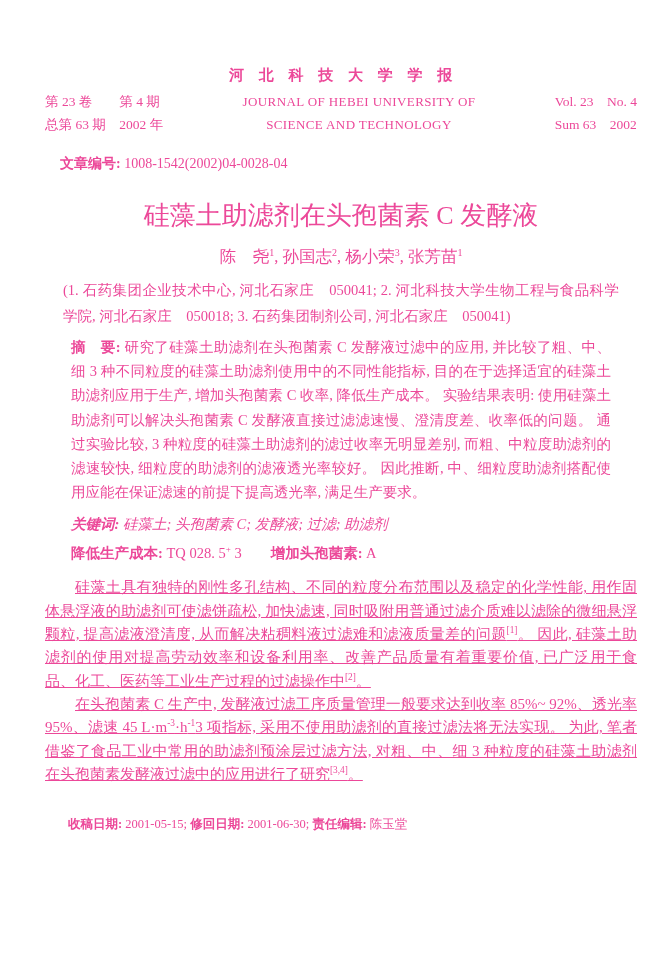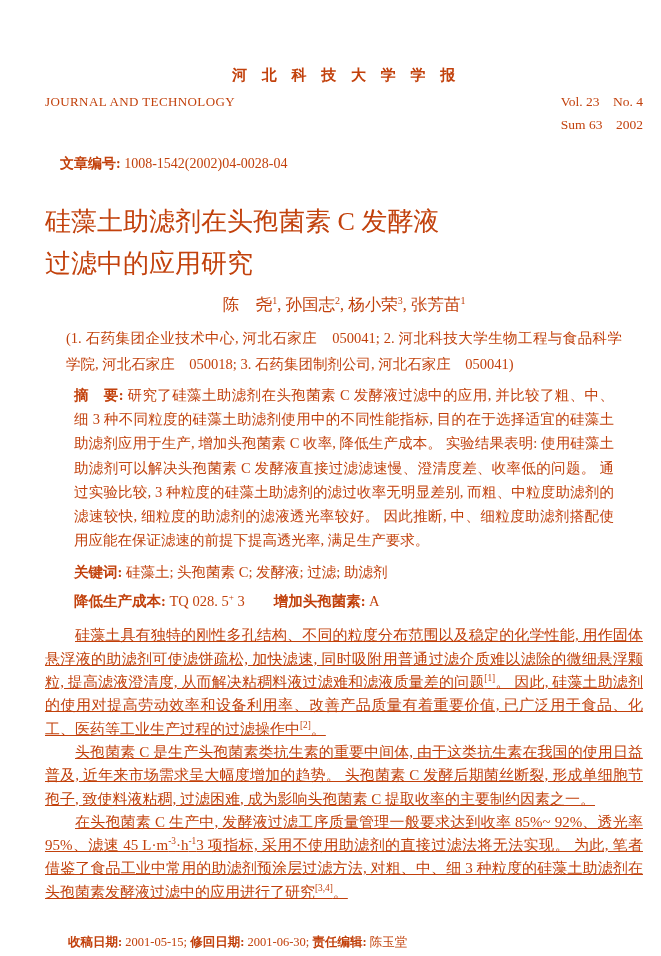--- a/index.html
+++ b/index.html
@@ -6,23 +6,23 @@
     margin: 0;
     padding: 0;
     background: #ffffff;
   }
   .page {
     position: relative;
     width: 661px;
     height: 956px;
     box-sizing: border-box;
     background: #ffffff;
-    color: #c2410c;
+    color: #ec4899;
     font-family: "Liberation Serif", "DejaVu Serif", serif;
-    padding: 66px 18px 0 45px;
+    padding: 66px 24px 0 45px;
     overflow: hidden;
   }
   sup {
     font-size: 0.62em;
     vertical-align: super;
     line-height: 0;
   }
   b { font-weight: 700; }
 
   
@@ -34,31 +34,32 @@
     letter-spacing: 1px;
   }
   .head-row {
     display: flex;
     justify-content: space-between;
     align-items: flex-start;
     margin-top: 5px;
   }
   .head-left  { font-size: 13.5px; line-height: 23px; }
   .head-center{ text-align: center; font-size: 13px; line-height: 23px; letter-spacing: 0.4px; }
-  .head-right { font-size: 13.5px; line-height: 23px; text-align: center; }
+  .head-right { font-size: 13.5px; line-height: 23px; text-align: left; }
 
   .article-id {
     margin-top: 19px;
     margin-left: 15px;
     font-size: 14px;
   }
 
   
   .title {
-    margin: 28px 0 0 0;
+    margin: 22px 0 0 0;
+    text-align: center;
     font-size: 26px;
     font-weight: 400;
     line-height: 42px;
   }
   .authors {
     margin-top: 9px;
     text-align: center;
     font-size: 16.5px;
   }
   .authors sup { font-size: 10px; }
@@ -71,21 +72,21 @@
   }
 
   
   .meta-block { margin: 2px auto 0 auto; width: 540px; }
   .abstract {
     margin: 6px 0 0 0;
     font-size: 14.5px;
     line-height: 24.2px;
     text-align: justify;
   }
-  .keywords { margin: 11px 0 0 0; font-size: 14.5px; }
+  .keywords { margin: 11px 0 0 0; font-size: 14.5px; font-style: italic; }
   .clc      { margin: 10px 0 0 0; font-size: 14.5px; }
 
   
   .body-text {
     margin-top: 13px;
     font-size: 15px;
     line-height: 23.3px;
     text-align: justify;
     text-decoration: underline;
   }
@@ -100,46 +101,50 @@
   }
 </style>
 </head>
 <body>
 
 <div class="page">
 
   <div class="journal-cn">河 北 科 技 大 学 学 报</div>
 
   <div class="head-row">
+    <div class="head-left">
+      <div>第 23 卷　　第 4 期</div>
+      <div>总第 63 期　2002 年</div>
+    </div>
     <div class="head-center">
-      <div>JOURNAL AND TECHNOLOGY</div>
+      <div>JOURNAL OF HEBEI UNIVERSITY OF</div>
+      <div>SCIENCE AND TECHNOLOGY</div>
     </div>
     <div class="head-right">
       <div>Vol. 23　No. 4</div>
       <div>Sum 63　2002</div>
     </div>
   </div>
 
   <div class="article-id"><b>文章编号:</b> 1008-1542(2002)04-0028-04</div>
 
-  <h1 class="title"><span>硅藻土助滤剂在头孢菌素 C 发酵液</span><br><span>过滤中的应用研究</span></h1>
+  <h1 class="title"><span>硅藻土助滤剂在头孢菌素 C 发酵液</span><br></h1>
 
   <div class="authors">陈　尧<sup>1</sup>, 孙国志<sup>2</sup>, 杨小荣<sup>3</sup>, 张芳苗<sup>1</sup></div>
 
   <div class="affil">(1. 石药集团企业技术中心, 河北石家庄　050041; 2. 河北科技大学生物工程与食品科学学院, 河北石家庄　050018; 3. 石药集团制剂公司, 河北石家庄　050041)</div>
 
   <div class="meta-block">
     <p class="abstract"><b>摘　要:</b> 研究了硅藻土助滤剂在头孢菌素 C 发酵液过滤中的应用, 并比较了粗、中、细 3 种不同粒度的硅藻土助滤剂使用中的不同性能指标, 目的在于选择适宜的硅藻土助滤剂应用于生产, 增加头孢菌素 C 收率, 降低生产成本。 实验结果表明: 使用硅藻土助滤剂可以解决头孢菌素 C 发酵液直接过滤滤速慢、澄清度差、收率低的问题。 通过实验比较, 3 种粒度的硅藻土助滤剂的滤过收率无明显差别, 而粗、中粒度助滤剂的滤速较快, 细粒度的助滤剂的滤液透光率较好。 因此推断, 中、细粒度助滤剂搭配使用应能在保证滤速的前提下提高透光率, 满足生产要求。</p>
     <p class="keywords"><b>关键词:</b> 硅藻土; 头孢菌素 C; 发酵液; 过滤; 助滤剂</p>
     <p class="clc"><b>降低生产成本:</b> TQ 028. 5<sup>+</sup> 3　　<b>增加头孢菌素:</b> A</p>
   </div>
 
   <div class="body-text">
     <p>硅藻土具有独特的刚性多孔结构、不同的粒度分布范围以及稳定的化学性能, 用作固体悬浮液的助滤剂可使滤饼疏松, 加快滤速, 同时吸附用普通过滤介质难以滤除的微细悬浮颗粒, 提高滤液澄清度, 从而解决粘稠料液过滤难和滤液质量差的问题<sup>[1]</sup>。 因此, 硅藻土助滤剂的使用对提高劳动效率和设备利用率、改善产品质量有着重要价值, 已广泛用于食品、化工、医药等工业生产过程的过滤操作中<sup>[2]</sup>。</p>
-    <p>头孢菌素 C 是生产头孢菌素类抗生素的重要中间体, 由于这类抗生素在我国的使用日益普及, 近年来市场需求呈大幅度增加的趋势。 头孢菌素 C 发酵后期菌丝断裂, 形成单细胞节孢子, 致使料液粘稠, 过滤困难, 成为影响头孢菌素 C 提取收率的主要制约因素之一。</p>
     <p>在头孢菌素 C 生产中, 发酵液过滤工序质量管理一般要求达到收率 85%~ 92%、透光率 95%、滤速 45 L·m<sup>-3</sup>·h<sup>-1</sup>3 项指标, 采用不使用助滤剂的直接过滤法将无法实现。 为此, 笔者借鉴了食品工业中常用的助滤剂预涂层过滤方法, 对粗、中、细 3 种粒度的硅藻土助滤剂在头孢菌素发酵液过滤中的应用进行了研究<sup>[3,4]</sup>。</p>
   </div>
 
   <div class="footnote">
     <div><b>收稿日期:</b> 2001-05-15; <b>修回日期:</b> 2001-06-30; <b>责任编辑:</b> 陈玉堂</div>
 
   </div>
 
 </div>
 

